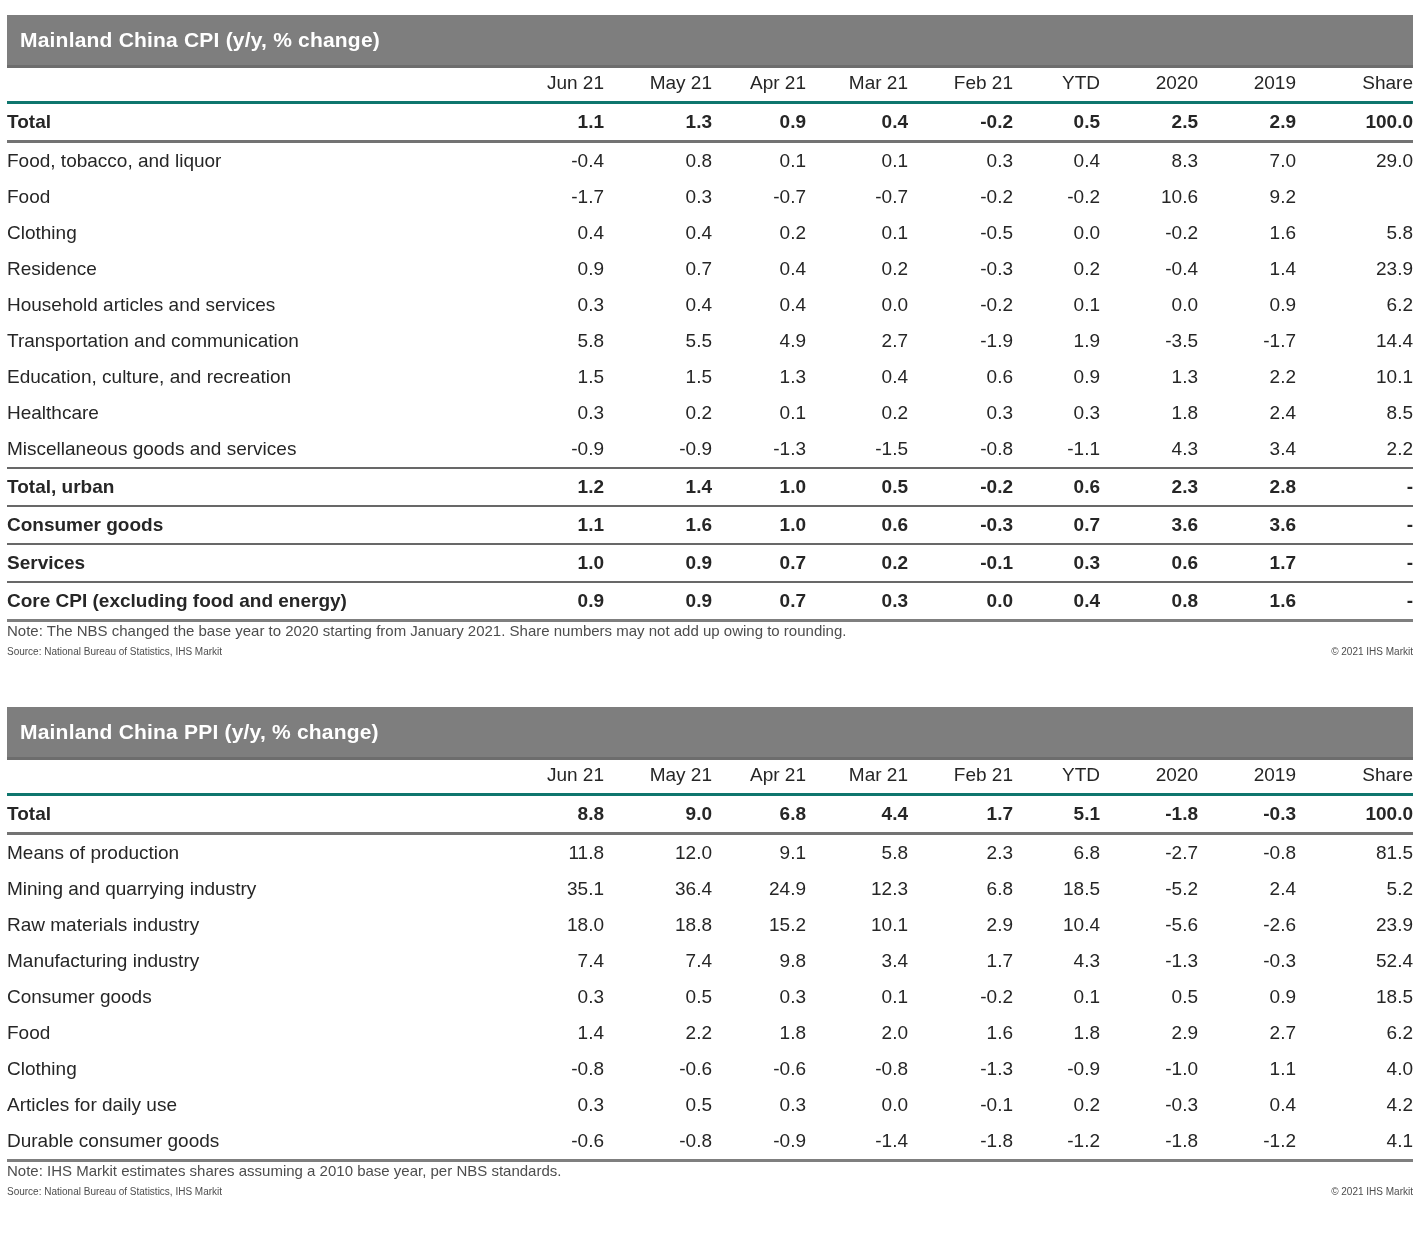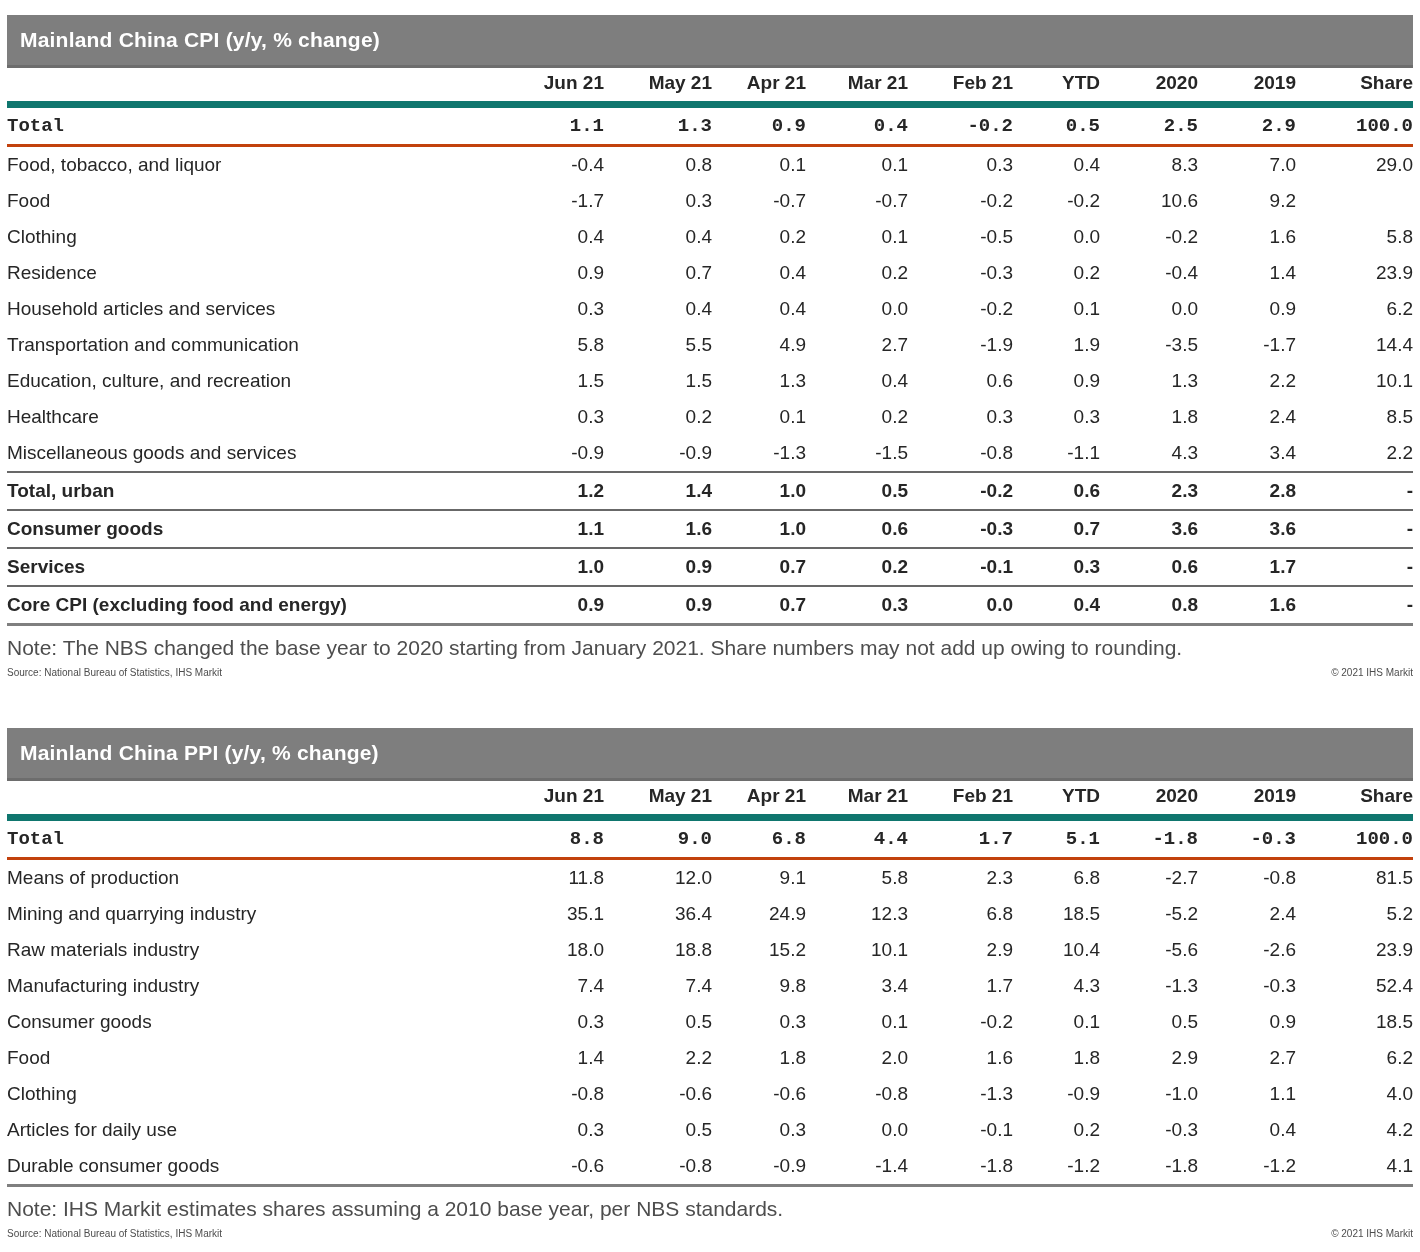--- a/index.html
+++ b/index.html
@@ -31,52 +31,51 @@
     letter-spacing: 0.2px;
   }
 
   table.data-table {
     width: 1406px;
     border-collapse: collapse;
     table-layout: fixed;
   }
   table.data-table thead th {
     font-size: 19px;
-    font-weight: bold;
+    font-weight: normal;
     text-align: right;
     vertical-align: bottom;
     height: 26px;
     padding: 0 0 7px 0;
-    border-bottom: 7px solid #0f766e;
+    border-bottom: 3px solid #0f766e;
     color: #262626;
   }
   table.data-table thead th.label-col { text-align: left; }
   table.data-table tbody td {
     font-size: 19px;
     height: 36px;
     padding: 0;
     vertical-align: middle;
     white-space: nowrap;
   }
   td.num { text-align: right; }
   td.label { text-align: left; }
   td.ind0 { padding-left: 12px; }
   td.ind1 { padding-left: 32px; }
   td.ind2 { padding-left: 50px; }
   tr.bold td { font-weight: bold; }
 
-  tr.sep-dark td   { border-bottom: 3px solid #c2410c; font-family: Liberation Mono, monospace; }
+  tr.sep-dark td   { border-bottom: 3px solid #737373; }
   tr.sep-gray td   { border-bottom: 2px solid #686868; }
   tr.sep-bottom td { border-bottom: 3px solid #7f7f7f; }
 
   th:last-child, td:last-child { padding-right: 9px; }
 
   .note {
-    margin-top: 10px;
-    font-size: 21px;
+    font-size: 15px;
     color: #4d4d4d;
   }
   .source-row {
     margin-top: 7px;
     display: flex;
     justify-content: space-between;
     font-size: 10px;
     color: #4d4d4d;
   }
 </style>

